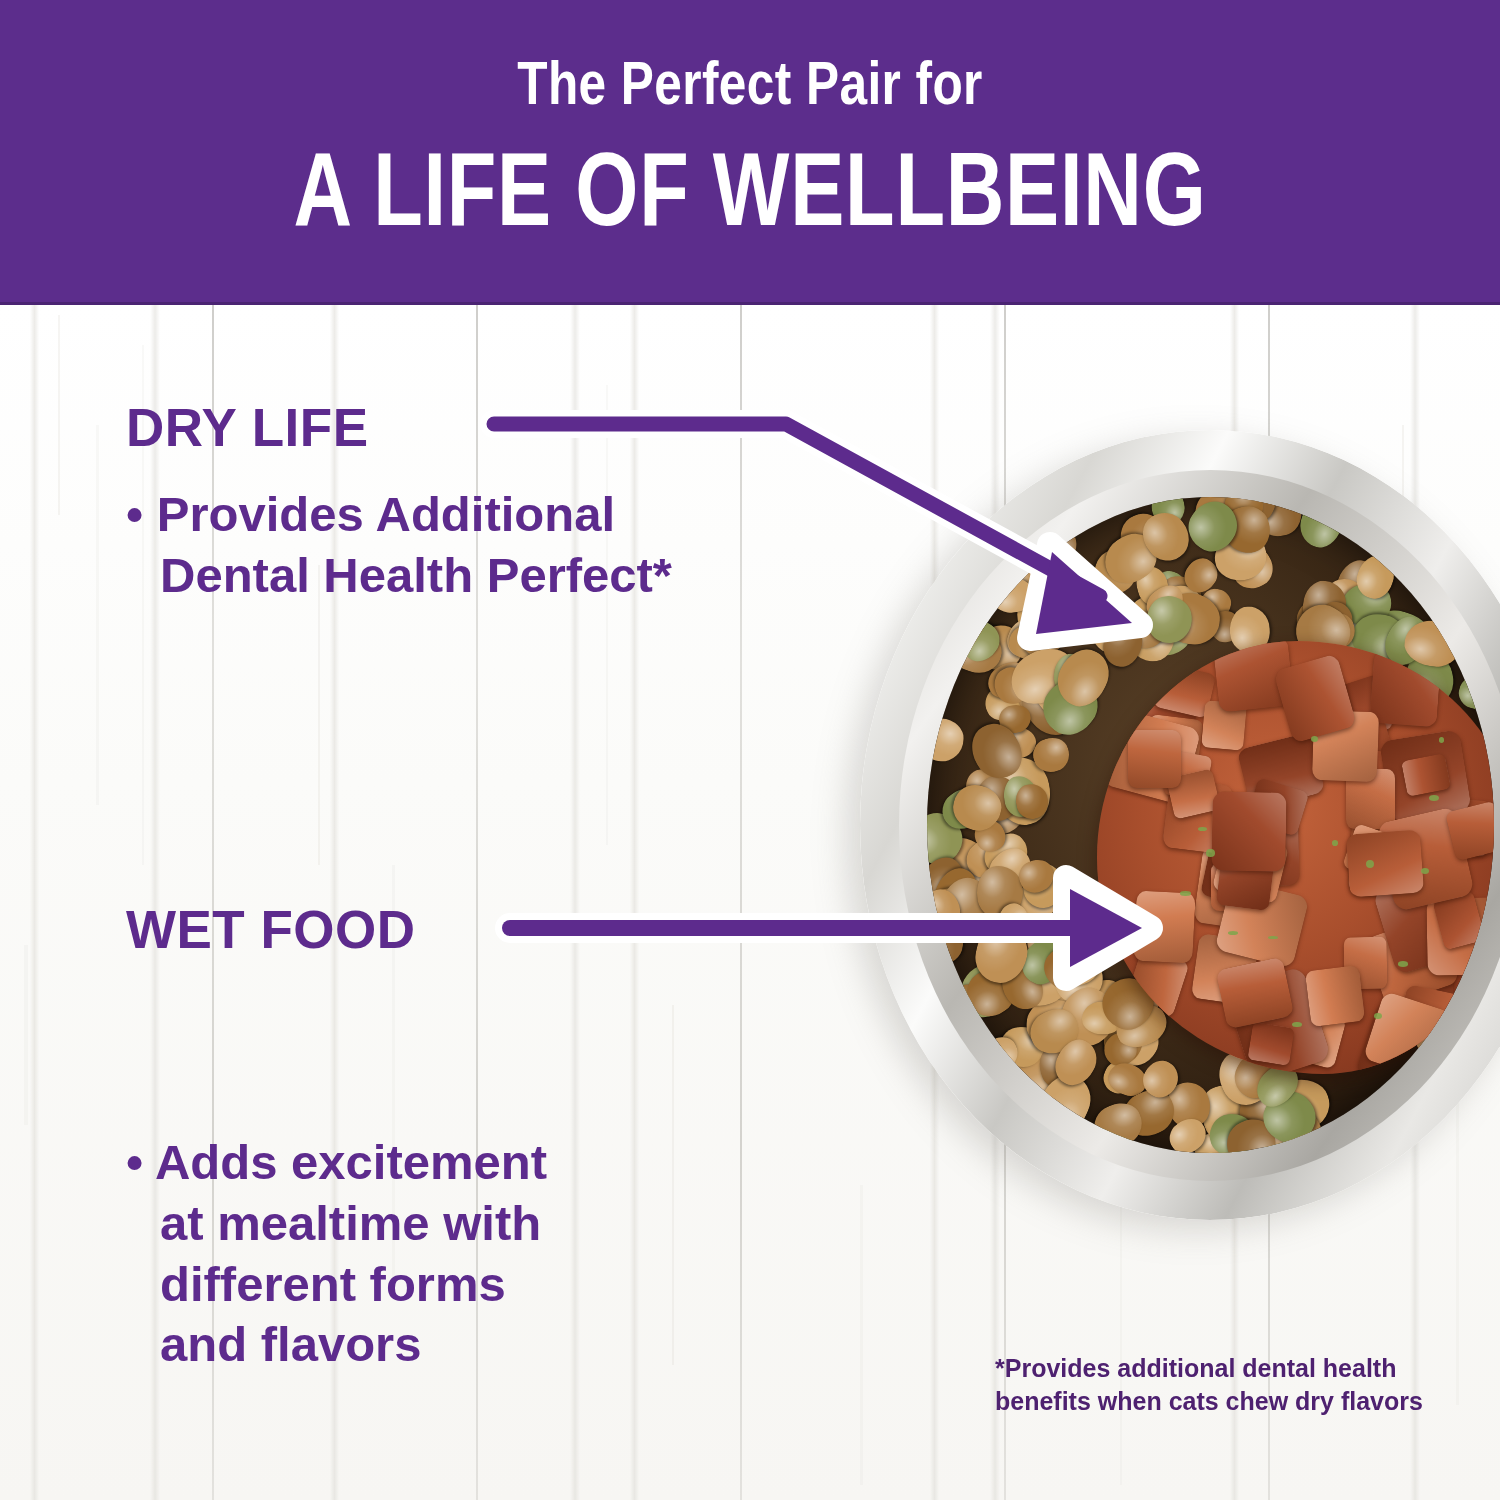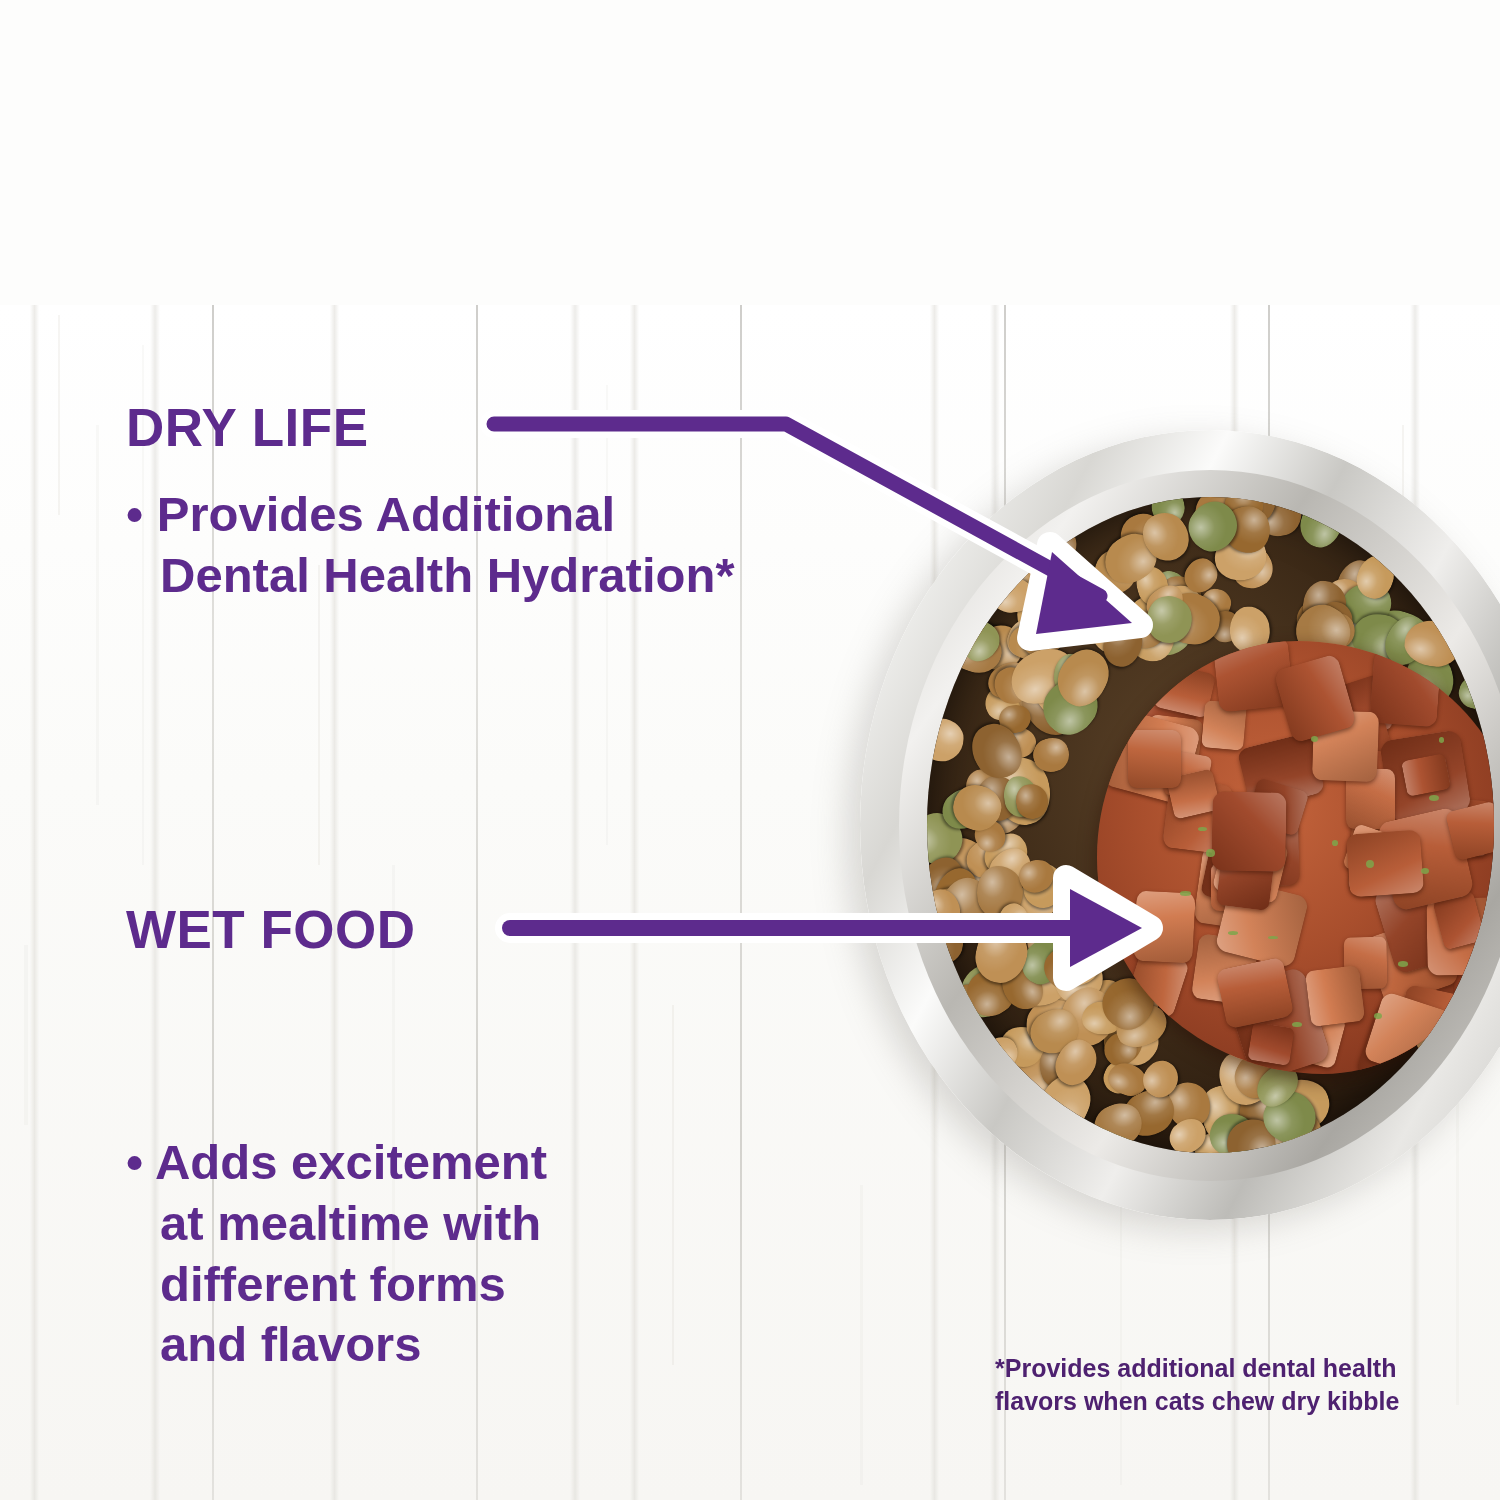--- a/index.html
+++ b/index.html
@@ -203,20 +203,24 @@
     <div class="grain faint" style="left:392px; top:560px; width:3px; height:420px;"></div>
     <div class="grain faint" style="left:606px; top:80px;  width:2px; height:460px;"></div>
     <div class="grain soft" style="left:672px; top:700px; width:2px; height:360px;"></div>
     <div class="grain faint" style="left:860px; top:880px; width:3px; height:300px;"></div>
     <div class="grain faint" style="left:1120px;top:760px; width:2px; height:420px;"></div>
     <div class="grain soft" style="left:1402px;top:120px; width:2px; height:520px;"></div>
     <div class="grain faint" style="left:1456px;top:620px; width:3px; height:480px;"></div>
     <div class="grain faint" style="left:24px;  top:640px; width:4px; height:180px;"></div>
   </div>
 
+  <div id="header-banner">
+    <div id="header-kicker">The Perfect Pair for</div>
+    <div id="header-title">A LIFE OF WELLBEING</div>
+  </div>
 
   <div id="bowl-wrap">
     <div id="bowl">
       <div id="bowl-rim"></div>
       <div id="bowl-rim-inner"></div>
       <div id="bowl-inner">
 
         <div id="kibble-layer">
             <div class="kib" style="left: 10.5341%; top: 28.6622%; width: 6.0251%; height: 5.4885%; background: radial-gradient(at 34% 30%, rgba(255, 255, 255, 0.5) 0%, rgba(255, 255, 255, 0.1) 30%, rgba(0, 0, 0, 0) 55%), rgb(198, 154, 92); transform: rotate(244deg);"></div>
             <div class="kib" style="left: 13.2207%; top: 35.1025%; width: 6.25832%; height: 4.6735%; background: radial-gradient(at 34% 30%, rgba(255, 255, 255, 0.5) 0%, rgba(255, 255, 255, 0.1) 30%, rgba(0, 0, 0, 0) 55%), rgb(191, 144, 85); transform: rotate(7deg);"></div>
@@ -473,27 +477,27 @@
   <svg class="arrow-svg" style="left:0; top:0;" width="1500" height="1500" viewBox="0 0 1500 1500">
     <path d="M 510 928 L 1088 928" fill="none" stroke="#ffffff" stroke-width="30" stroke-linecap="round"></path>
     <path d="M 1066 878 L 1150 928 L 1066 978 Z" fill="#ffffff" stroke="#ffffff" stroke-width="26" stroke-linejoin="round"></path>
     <path d="M 510 928 L 1082 928" fill="none" stroke="#5D2B8D" stroke-width="16" stroke-linecap="round"></path>
     <path d="M 1070 889 L 1142 928 L 1070 967 Z" fill="#5D2B8D"></path>
   </svg>
 
   <div class="section-label" style="left:126px; top:401px;">DRY LIFE</div>
 
   <div class="bullet-block" style="left:126px; top:484px; width:700px;">• Provides Additional
-Dental Health Hydration*</div>
+Dental Health Perfect*</div>
 
 
   <div class="section-label" style="left:126px; top:903px;">WET FOOD</div>
 
 
   <div class="bullet-block" style="left:126px; top:1132px; width:700px;">• Adds excitement
 at mealtime with
 different forms
 and flavors</div>
 
   <div id="footnote">*Provides additional dental health
-flavors when cats chew dry kibble</div>
+benefits when cats chew dry flavors</div>
 
 </div>
 
 </body></html>

